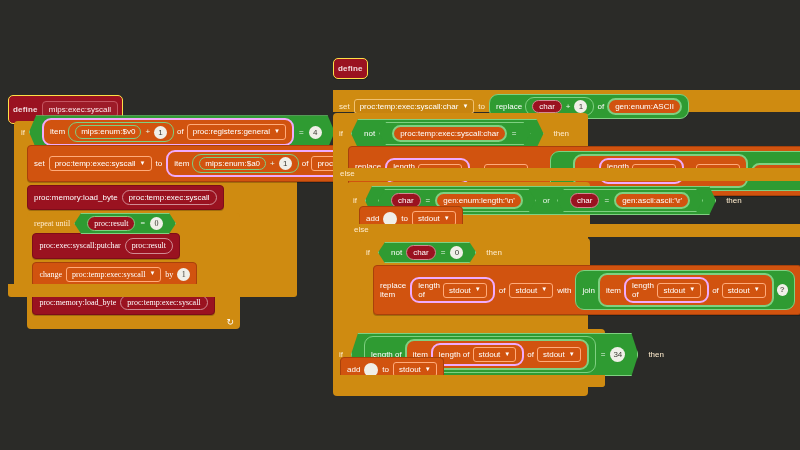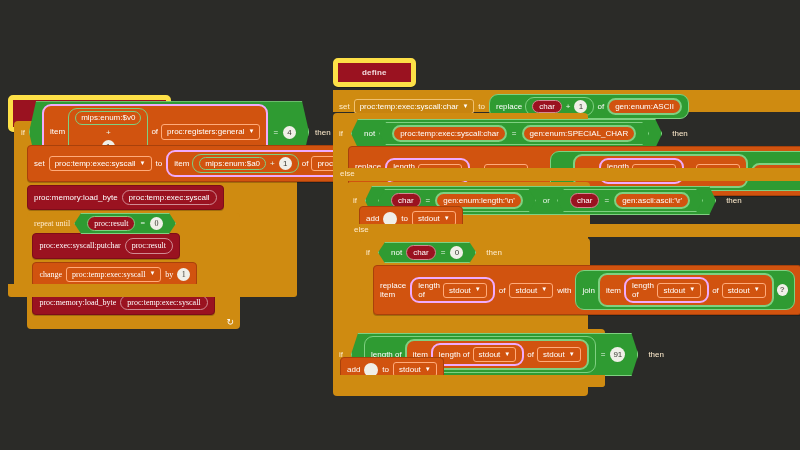--- a/index.html
+++ b/index.html
@@ -11,22 +11,22 @@
     -webkit-font-smoothing:antialiased;
   }
   #canvas{position:relative;width:800px;height:450px;}
 
   
   .blk{position:absolute;box-sizing:border-box;}
   .row{display:flex;align-items:center;gap:4px;white-space:nowrap;}
 
   
   .define{
-    background:#9a1220;border:5px solid #fde047;border-radius:5px;
-    color:#fff;padding:5px 24px;box-shadow:0 1px 0 rgba(0,0,0,.25);
+    background:#9a1220;border:1px solid #fde047;border-radius:5px;
+    color:#fff;padding:5px 4px;box-shadow:0 1px 0 rgba(0,0,0,.25);
   }
   .define .kw{color:#f2d9dc;font-weight:bold;letter-spacing:.2px;}
   .proto{
     border:1px solid #c45561;border-radius:4px;padding:3px 6px;
     color:#ffe9ec;background:rgba(255,255,255,.04);
   }
 
   
   .cwrap{background:#cf8b11;border-radius:4px;}
   .cbar{height:19px;display:flex;align-items:center;padding:0 7px;color:#fff4dd;}
@@ -96,21 +96,21 @@
     </div>
   </div>
 
   <div class="blk cwrap" style="left:14px;top:121px;width:283px;height:175px;">
 
     <div class="cbar" style="height:22px;">
       <span class="lbl">if</span>
       <span class="bool hx" style="margin-left:4px;">
         <span class="rep r-data">
           <span>item</span>
-          <span class="rep r-op" style="background:#d1530f;border-color:#7fd081;flex-direction:column;">
+          <span class="rep r-op" style="background:#d1530f;border-color:#7fd081;">
             <span class="rep r-var" style="border-color:#7fd081;padding:1px 5px;">mips:enum:$v0</span>
             <span class="op">+</span>
             <span class="num rnd">1</span>
           </span>
           <span>of</span>
           <span class="dd">
             <span>proc:registers:general</span>
             <span class="caret">▼</span>
           </span>
         </span>
@@ -218,21 +218,20 @@
 
   <div class="blk cwrap" style="left:333px;top:113px;width:255px;height:283px;"></div>
 
   <div class="blk row" style="left:339px;top:119px;">
     <span class="lbl">if</span>
     <span class="bool hx" style="margin-left:4px;">
       <span>not</span>
       <span class="bool hx" style="background:#2f9b32;border-color:#7fd081;">
         <span class="rep r-data" style="border-color:#7fd081;">proc:temp:exec:syscall:char</span>
         <span class="op">=</span>
-        <span class="rep r-data" style="border-color:#7fd081;">gen:enum:SPECIAL_CHAR</span>
       </span>
     </span>
     <span class="lbl" style="margin-left:6px;">then</span>
   </div>
 
   <div class="blk stack s-data" style="left:348px;top:146px;">
     <span class="lbl w">replace item</span>
     <span class="rep r-data">
       <span>length of</span>
       <span class="dd">
@@ -367,21 +366,21 @@
             </span>
           </span>
           <span>of</span>
           <span class="dd">
             <span>stdout</span>
             <span class="caret">▼</span>
           </span>
         </span>
       </span>
       <span class="op">=</span>
-      <span class="num rnd" style="width:15px;height:15px;line-height:15px;">91</span>
+      <span class="num rnd" style="width:15px;height:15px;line-height:15px;">34</span>
     </span>
     <span class="lbl" style="margin-left:6px;">then</span>
   </div>
 
   <div class="blk stack s-data" style="left:340px;top:357px;">
     <span class="lbl w">add</span>
     <span class="num rnd" style="width:14px;height:14px;"></span>
     <span class="lbl w">to</span>
     <span class="dd">
       <span>stdout</span>

